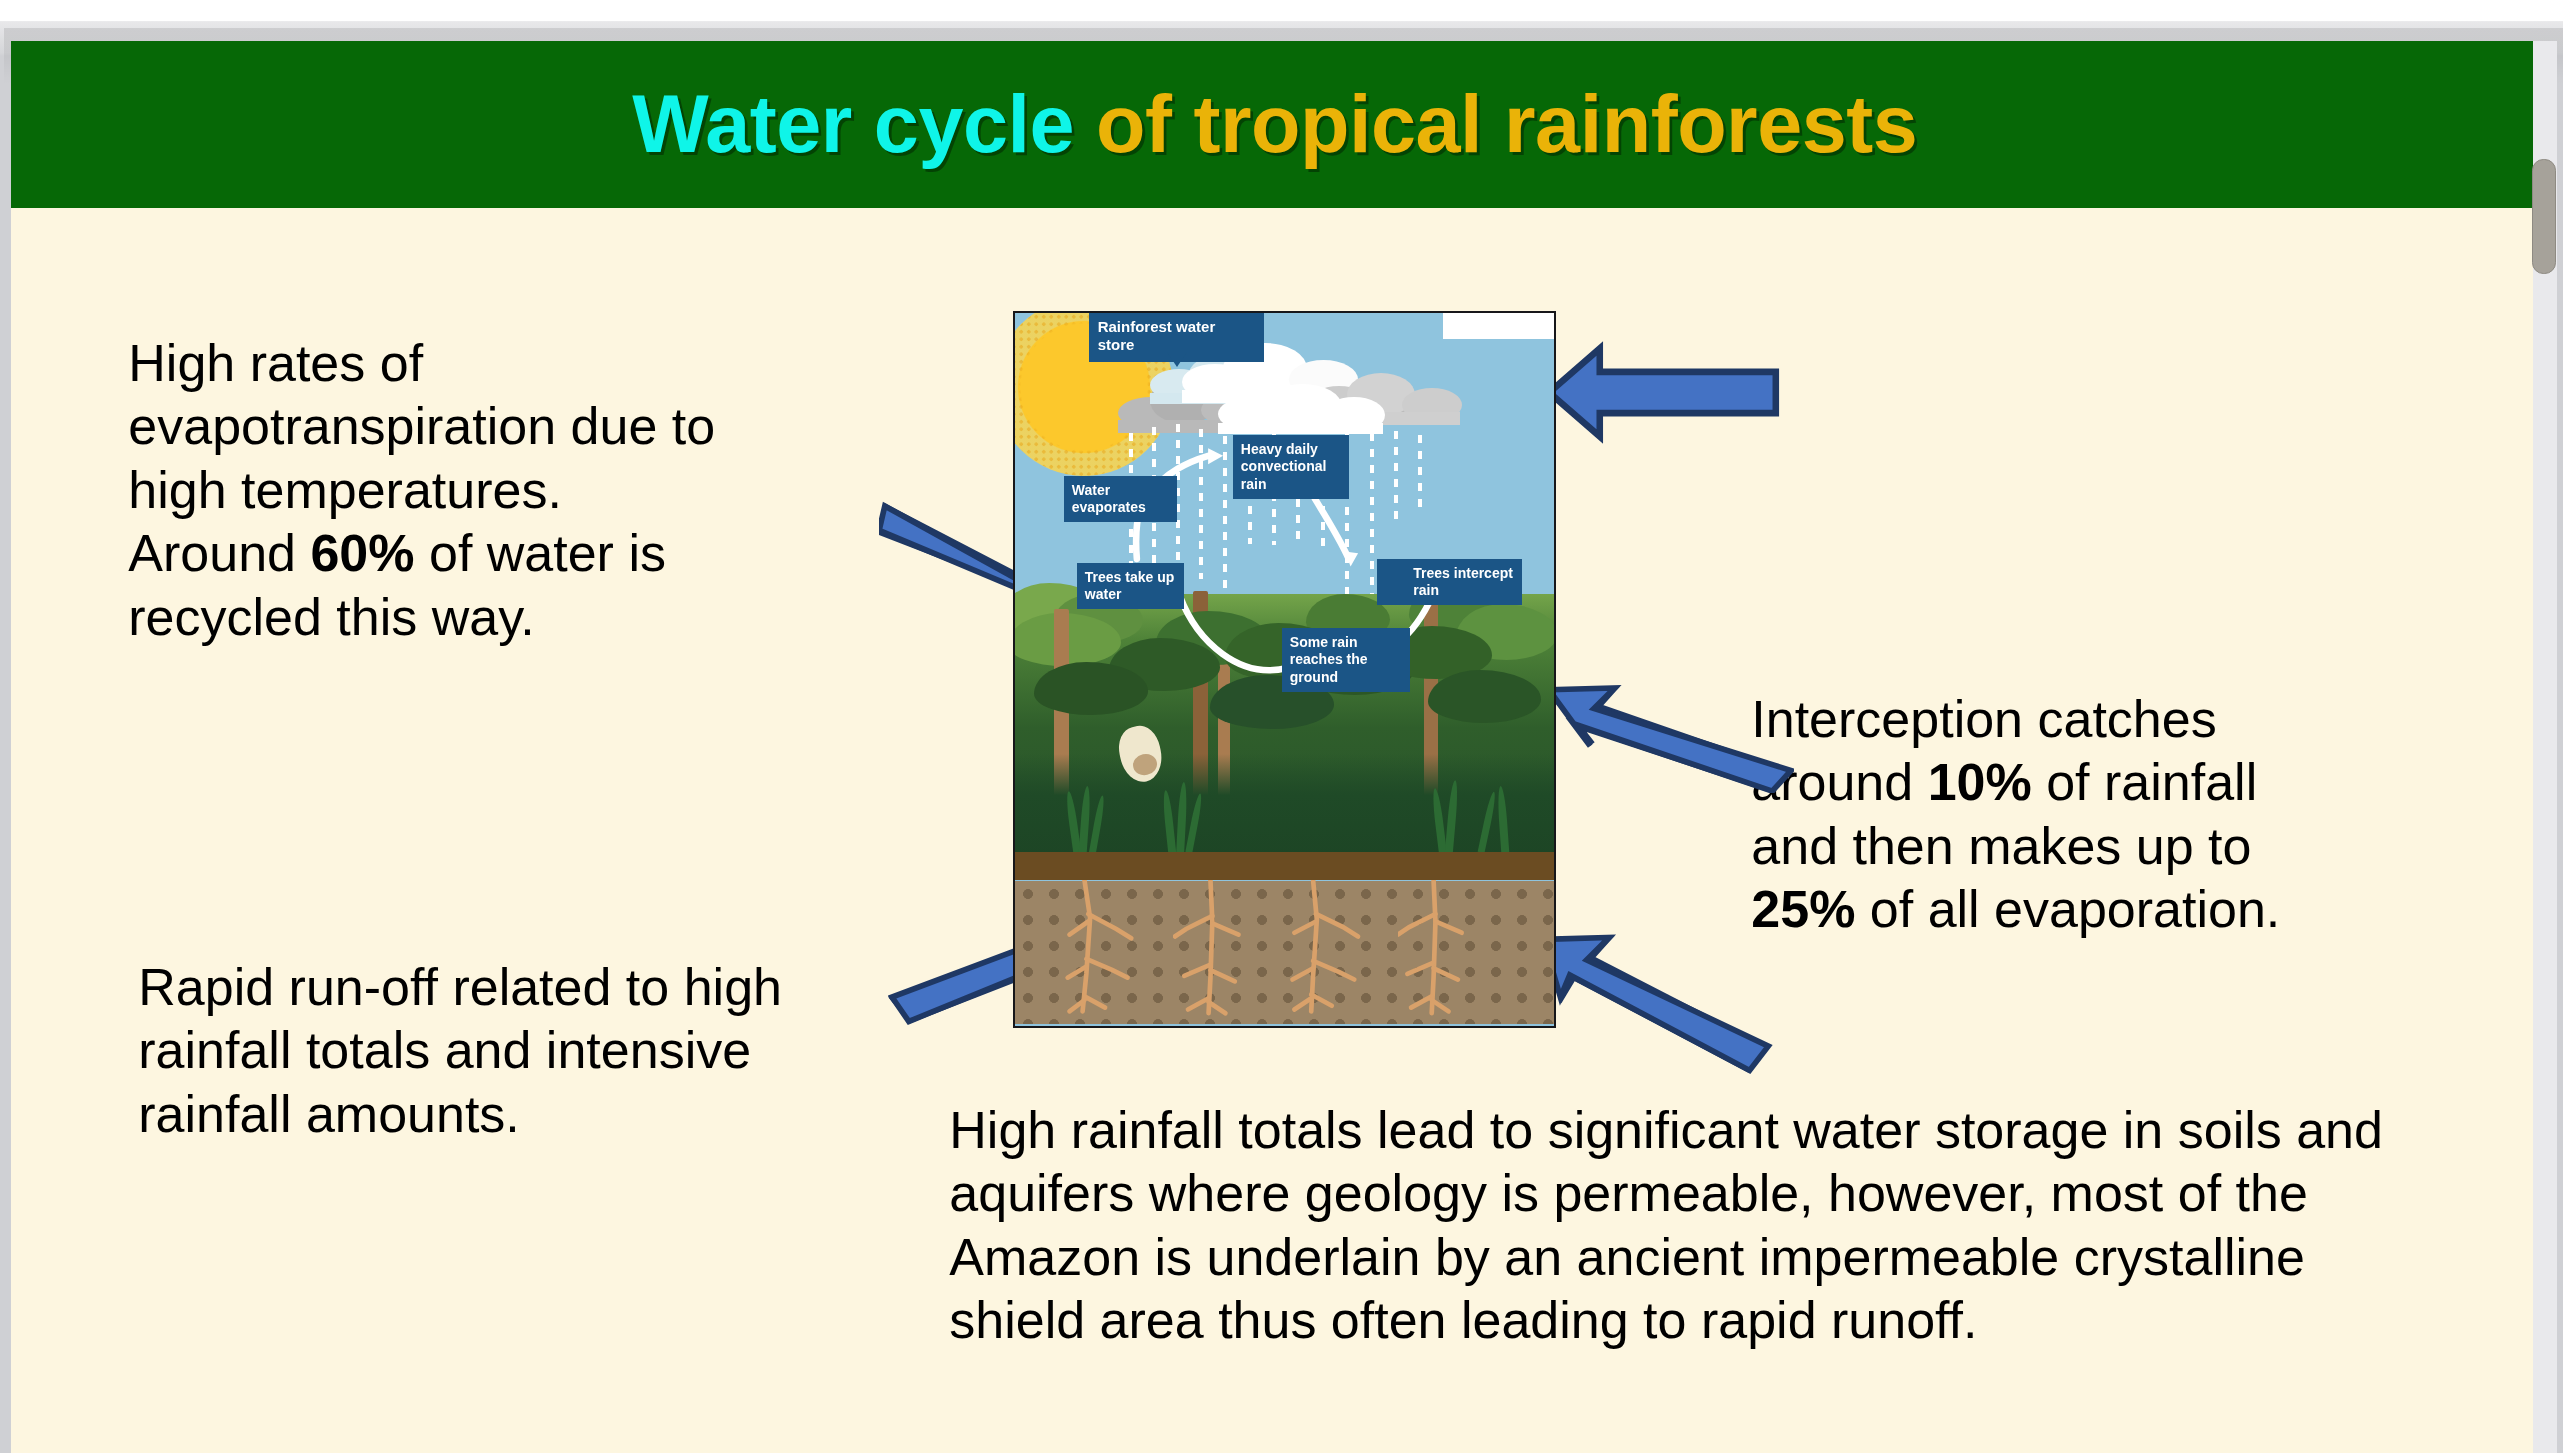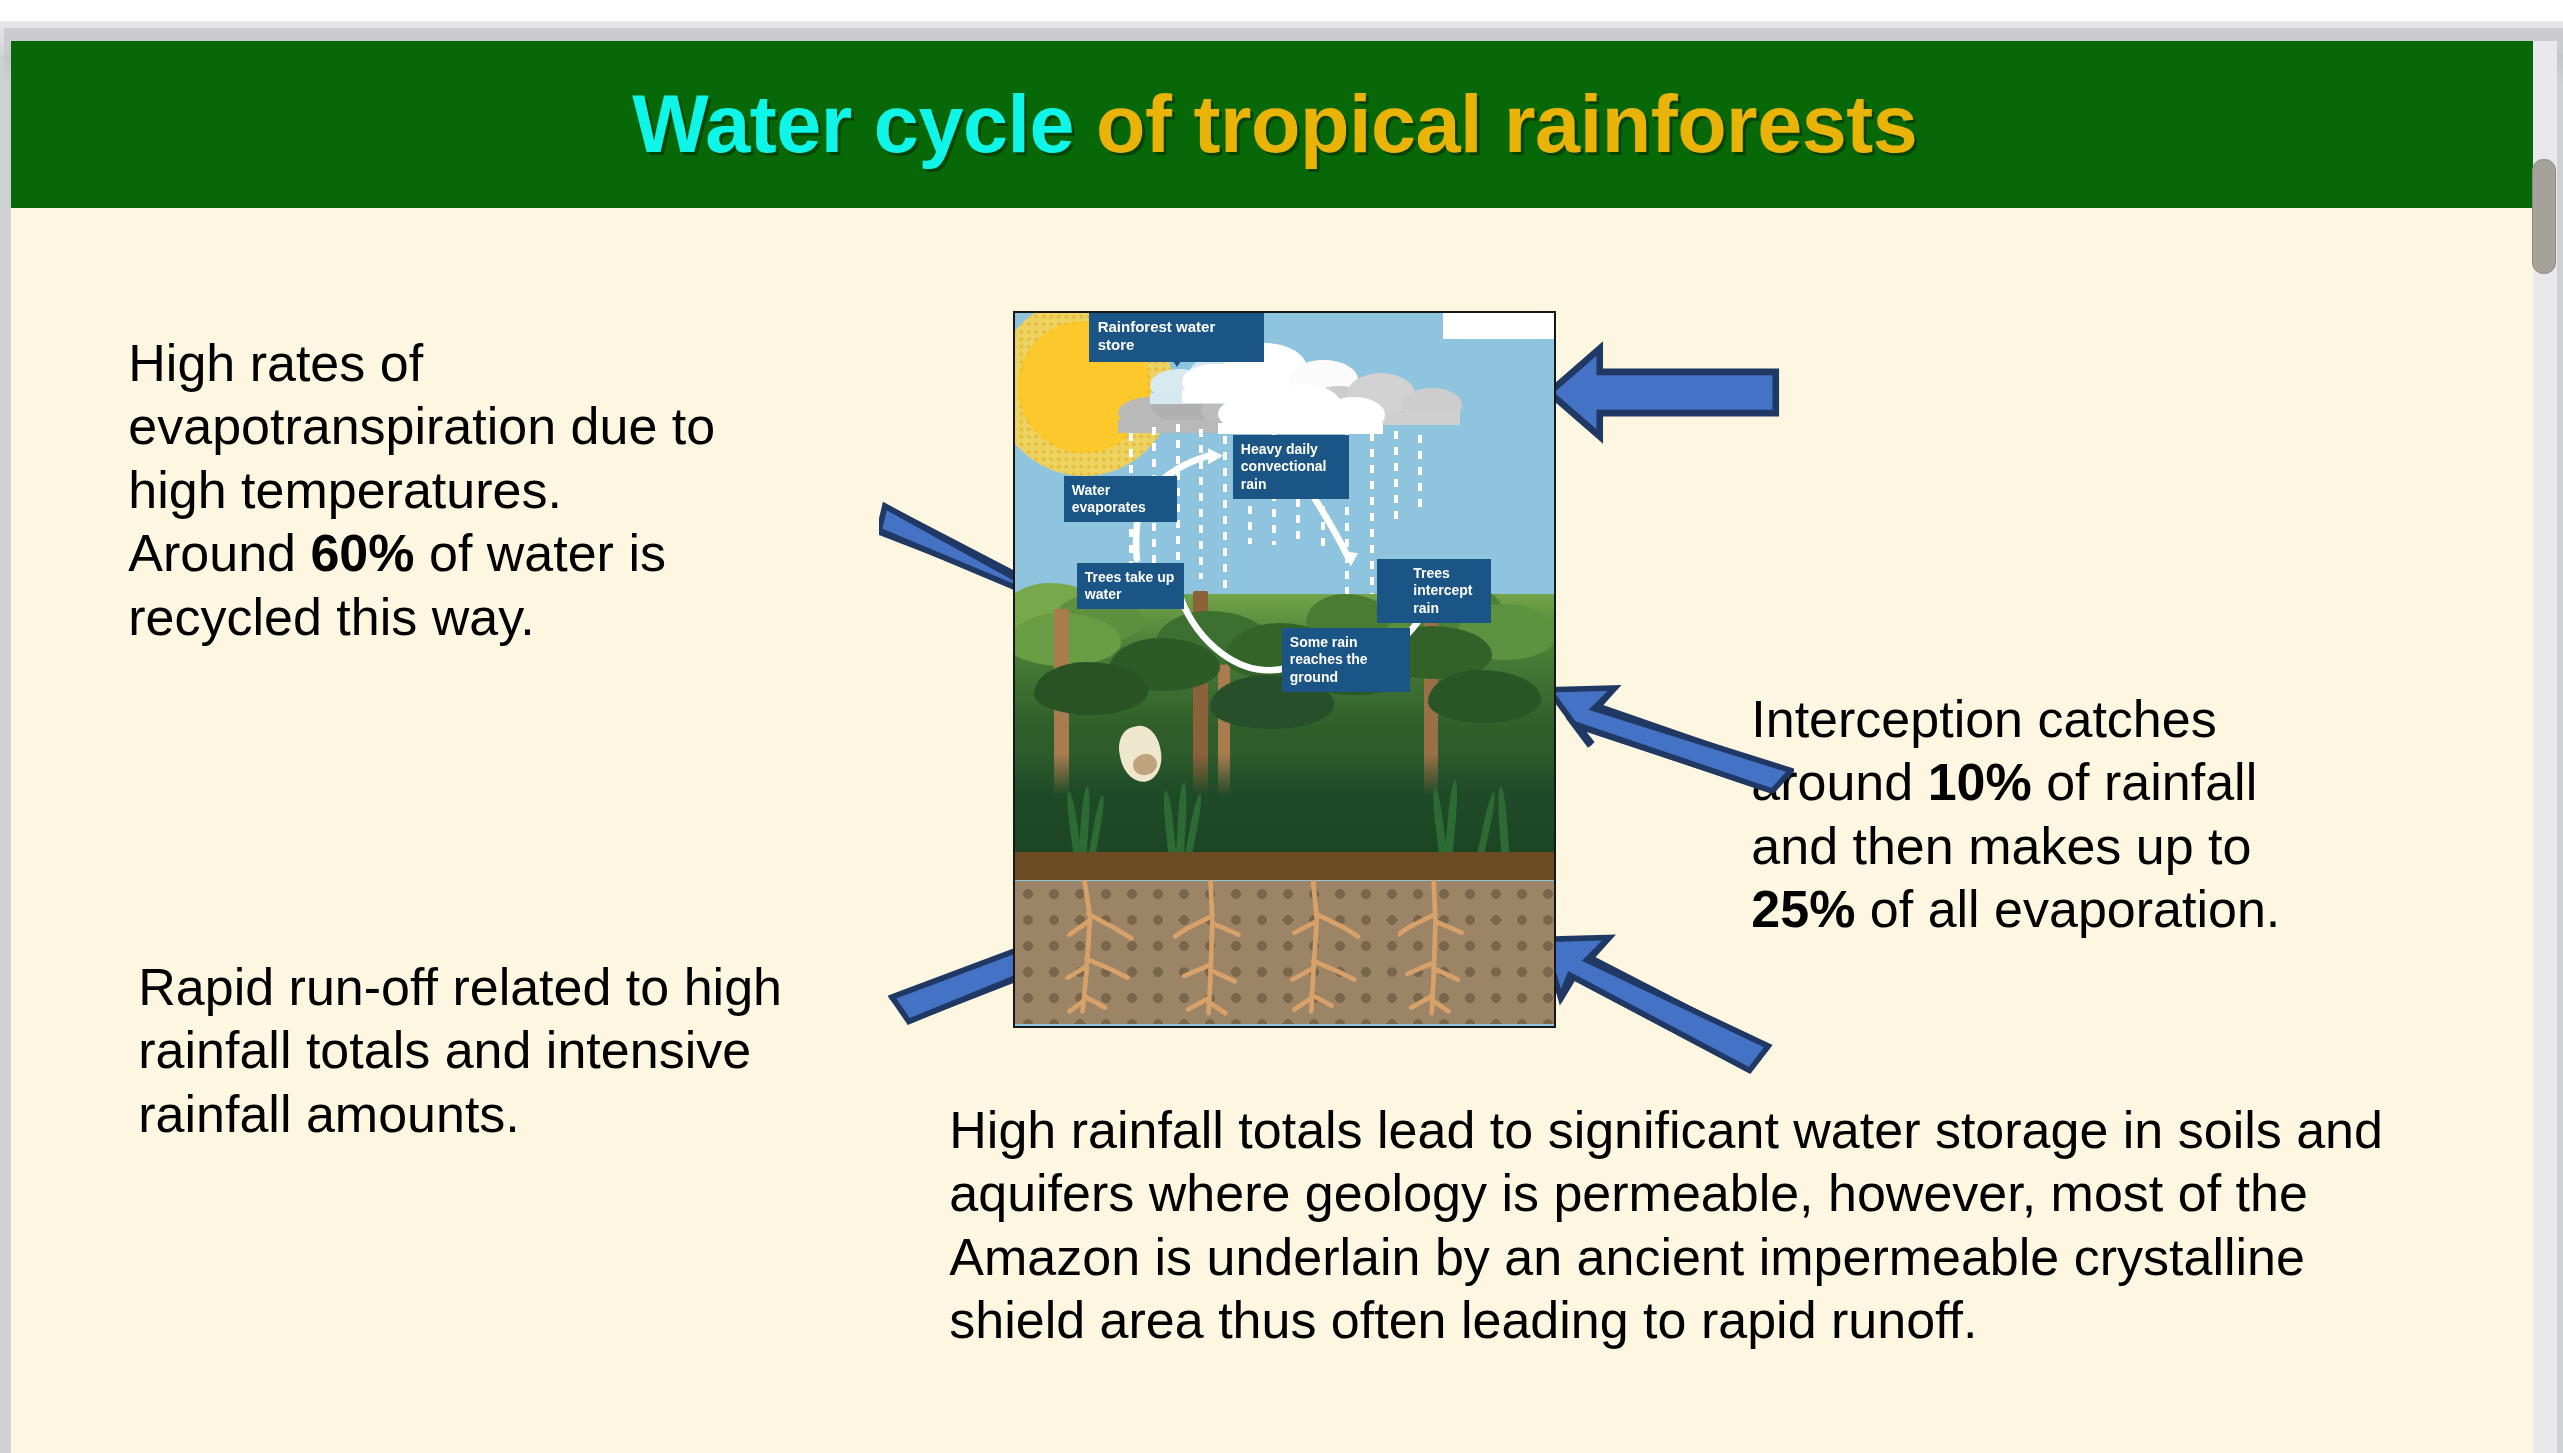--- a/index.html
+++ b/index.html
@@ -148,21 +148,21 @@
     box-sizing:border-box;
   }
   #dlabel-title{left:74px;top:-1.9px;width:175px;font-size:15px;padding:6.6px 8.4px;}
   #dlabel-title-tail{
     position:absolute;left:152px;top:39px;width:0;height:0;
     border-left:10.3px solid transparent;border-right:10.3px solid transparent;
     border-top:15px solid #1b5586;
   }
   #dlabel-convectional{left:190px;top:122px;width:116px;margin-left:28px;}
   #dlabel-evaporates{left:49px;top:163px;width:113px;}
-  #dlabel-intercept{left:362px;top:246px;width:114px;padding-left:36px;}
+  #dlabel-intercept{left:362px;top:246px;width:145px;padding-left:36px;}
   #dlabel-takeup{left:62px;top:250px;width:107px;}
   #dlabel-reaches{left:267px;top:315px;width:128px;}
   
   #diagram-arrows{position:absolute;left:0;top:0;width:539px;height:713px;}
 </style>
 </head>
 <body>
 
 <div id="window-frame">
   <div id="slide-shadow"></div>

